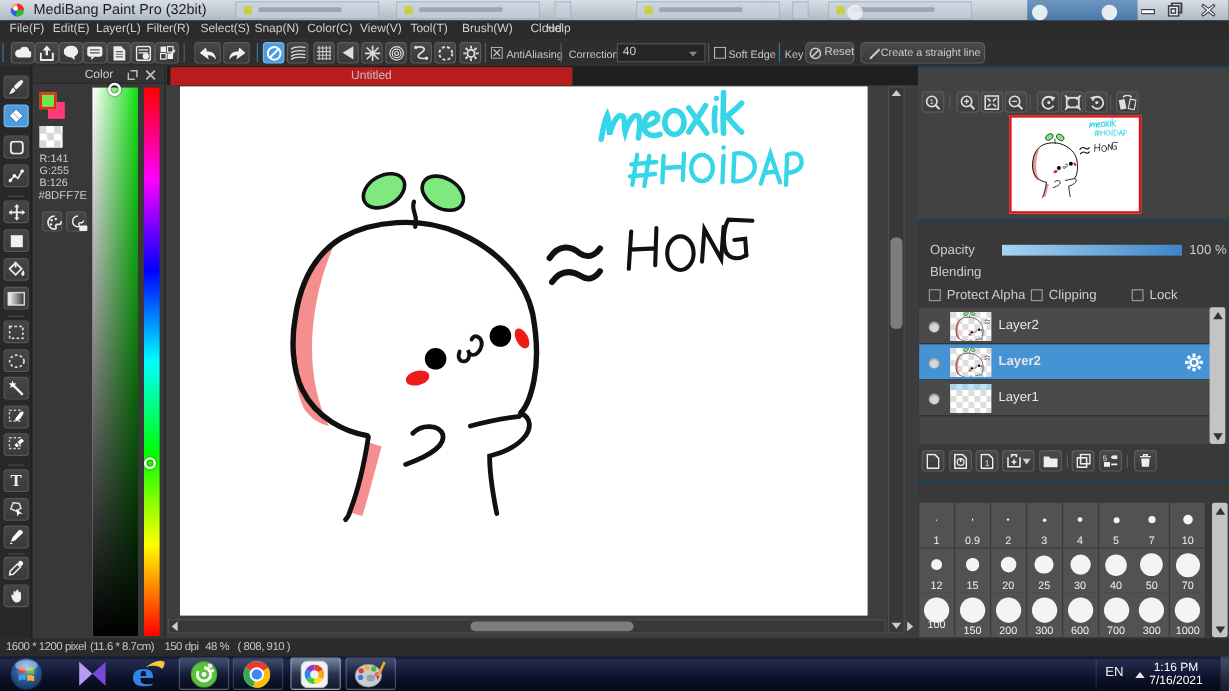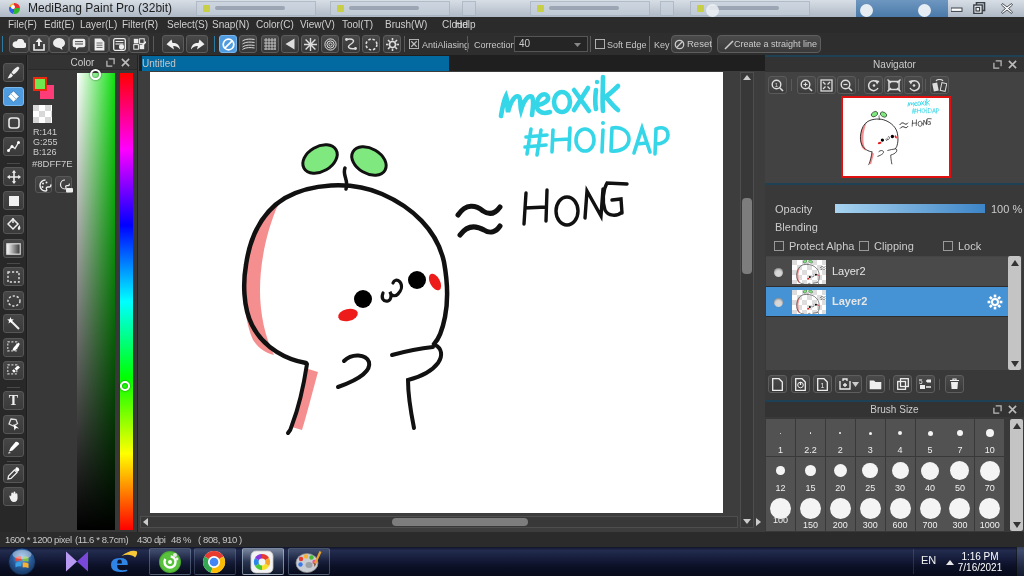--- a/index.html
+++ b/index.html
@@ -27,21 +27,21 @@
 .ltool{position:absolute;left:3px;width:21px;height:19px;background:linear-gradient(#464646,#3a3a3a);border:1px solid #575757;border-radius:3px;display:flex;align-items:center;justify-content:center;}
 .ltool.sel{background:#4f9be0;border-color:#7ab8ee;}
 .lsep{position:absolute;left:7px;width:13px;height:1px;background:#4a4a4a;}
 
 #colorpanel{position:absolute;left:28px;top:55px;width:110px;height:477px;background:#383838;border-right:1px solid #222;}
 .phead{position:absolute;left:0;top:0;width:100%;height:15px;background:#333;color:#ccc;font-size:10px;text-align:center;line-height:15px;border-bottom:1px solid #2a2a2a;}
 .pico{position:absolute;top:3px;width:9px;height:9px;}
 
 #canvasarea{position:absolute;left:139px;top:55px;width:626px;height:477px;background:#3d3d3d;}
 #tabbar{position:absolute;left:0;top:0;width:626px;height:16px;background:#1f1f1f;}
-#tab1{position:absolute;left:3px;top:1px;width:307px;height:15px;background:#0369a1;color:#c4c4c4;font-size:10px;line-height:15px;}
+#tab1{position:absolute;left:3px;top:1px;width:335px;height:15px;background:#b91c1c;color:#c4c4c4;font-size:10px;text-align:center;line-height:15px;}
 #canvaswhite{position:absolute;left:11px;top:17px;width:573px;height:441px;background:#fff;}
 
 .sbtrack{position:absolute;background:#383838;border:1px solid #4e4e4e;}
 .sbthumb{position:absolute;background:#7d7d7d;border-radius:4px;}
 .arr{position:absolute;width:0;height:0;}
 
 #rightpanels{position:absolute;left:765px;top:55px;width:259px;height:477px;background:#333;}
 .rpanel{position:absolute;left:0;width:259px;background:#393939;border-top:2px solid #1e4156;}
 .rphead{position:absolute;left:0;top:0;width:100%;height:15px;background:#333;color:#ccc;font-size:10px;text-align:center;line-height:15px;}
 .navbtn{position:absolute;top:0;width:19px;height:18px;background:linear-gradient(#4a4a4a,#3c3c3c);border:1px solid #5a5a5a;border-radius:3px;display:flex;align-items:center;justify-content:center;}
@@ -488,25 +488,20 @@
   <div class="arr" style="left:604px;top:464px;border-left:4px solid transparent;border-right:4px solid transparent;border-top:5px solid #ccc"></div>
 
   <div class="sbtrack" style="left:1px;top:461px;width:598px;height:12px"></div>
   <div class="sbthumb" style="left:253px;top:463px;width:136px;height:8px"></div>
   <div class="arr" style="left:4px;top:463px;border-top:4px solid transparent;border-bottom:4px solid transparent;border-right:5px solid #ccc"></div>
   <div class="arr" style="left:617px;top:463px;border-top:4px solid transparent;border-bottom:4px solid transparent;border-left:5px solid #ccc"></div>
 </div>
 <div id="rightpanels">
 
   <div class="rpanel" style="top:0;height:128px;background:#424242">
-    <div class="rphead">Navigator<svg class="pico" style="right:22px" viewBox="0 0 10 10">
-          <path d="M1 3 V9 H7 M3 1 H9 V7" fill="none" stroke="#bbb" stroke-width="1.4"></path>
-        </svg><svg class="pico" style="right:7px" viewBox="0 0 10 10">
-          <path d="M1 1 L9 9 M9 1 L1 9" stroke="#bbb" stroke-width="1.8"></path>
-        </svg></div>
     <div class="navbtn" style="left:3px;top:19px">
         <svg width="13" height="13" viewBox="0 0 13 13">
           <circle cx="5.5" cy="5.5" r="4.3" fill="none" stroke="#ddd" stroke-width="1.4"></circle>
           <line x1="8.7" y1="8.7" x2="12" y2="12" stroke="#ddd" stroke-width="1.6"></line>
           <text x="5.5" y="8" font-size="6" fill="#ddd" text-anchor="middle">1</text>
         </svg>
       </div>
     <div style="position:absolute;left:26px;top:22px;width:1px;height:12px;background:#5a5a5a"></div>
     <div class="navbtn" style="left:32px;top:19px">
         <svg width="13" height="13" viewBox="0 0 13 13">
@@ -598,20 +593,27 @@
             <line x1="8" y1="12.6" x2="8" y2="15.4"></line>
             <line x1="0.6" y1="8" x2="3.4" y2="8"></line>
             <line x1="12.6" y1="8" x2="15.4" y2="8"></line>
             <line x1="2.8" y1="2.8" x2="4.8" y2="4.8"></line>
             <line x1="11.2" y1="11.2" x2="13.2" y2="13.2"></line>
             <line x1="13.2" y1="2.8" x2="11.2" y2="4.8"></line>
             <line x1="4.8" y1="11.2" x2="2.8" y2="13.2"></line>
           </g>
         </svg>
     </div>
+    <div class="lrow" style="top:132px">
+        <div class="lradio"></div>
+        <div class="lthumb" style="background:conic-gradient(#fff 0 25%,#ddd 25% 50%,#fff 50% 75%,#ddd 75%) 0 0/10px 10px repeat,#fff">
+          <div style="position:absolute;left:0;top:0;width:34px;height:5px;background:rgba(120,200,240,.5)"></div>
+        </div>
+        <div class="abs" style="left:66px;top:8px">Layer1</div>
+      </div>
     <div class="abs" style="left:243px;top:71px;width:13px;height:114px;background:#c4c4c4;border-radius:2px"></div>
     <div class="arr" style="left:246px;top:75px;border-left:4px solid transparent;border-right:4px solid transparent;border-bottom:6px solid #333"></div>
     <div class="arr" style="left:246px;top:176px;border-left:4px solid transparent;border-right:4px solid transparent;border-top:6px solid #333"></div>
     <div class="lbtn" style="left:3px;top:190px">
         <svg width="11" height="13" viewBox="0 0 11 13">
           <path d="M0.7 0.7 H7 L10.3 4 V12.3 H0.7Z" fill="none" stroke="#eee" stroke-width="1.3"></path>
         </svg>
       </div>
     <div class="lbtn" style="left:26px;top:190px">
         <svg width="11" height="13" viewBox="0 0 11 13">
@@ -658,32 +660,27 @@
     <div style="position:absolute;left:174px;top:194px;width:1px;height:11px;background:#5a5a5a"></div>
     <div class="lbtn" style="left:180px;top:190px">
         <svg width="11" height="12" viewBox="0 0 11 12">
           <path d="M1 2.5 H10 M4 2.5 V1 H7 V2.5" fill="none" stroke="#eee" stroke-width="1.2"></path>
           <path d="M2 4 H9 L8.4 11 H2.6Z" fill="#eee"></path>
         </svg>
       </div>
   </div>
 
   <div class="rpanel" style="top:345px;height:132px">
-    <div class="rphead">Brush Size<svg class="pico" style="right:22px" viewBox="0 0 10 10">
-          <path d="M1 3 V9 H7 M3 1 H9 V7" fill="none" stroke="#bbb" stroke-width="1.4"></path>
-        </svg><svg class="pico" style="right:7px" viewBox="0 0 10 10">
-          <path d="M1 1 L9 9 M9 1 L1 9" stroke="#bbb" stroke-width="1.8"></path>
-        </svg></div>
     <div id="brushgrid">
         <div class="bcell" style="left:1px;top:17px"></div>
         <div class="bcirc" style="left:15px;top:30.5px;width:1px;height:1px"></div>
         <div class="bnum" style="left:1px;top:43px">1</div>
         <div class="bcell" style="left:30.9px;top:17px"></div>
         <div class="bcirc" style="left:44.65px;top:30.25px;width:1.5px;height:1.5px"></div>
-        <div class="bnum" style="left:30.9px;top:43px">2.2</div>
+        <div class="bnum" style="left:30.9px;top:43px">0.9</div>
         <div class="bcell" style="left:60.8px;top:17px"></div>
         <div class="bcirc" style="left:74.3px;top:30px;width:2px;height:2px"></div>
         <div class="bnum" style="left:60.8px;top:43px">2</div>
         <div class="bcell" style="left:90.7px;top:17px"></div>
         <div class="bcirc" style="left:103.7px;top:29.5px;width:3px;height:3px"></div>
         <div class="bnum" style="left:90.7px;top:43px">3</div>
         <div class="bcell" style="left:120.6px;top:17px"></div>
         <div class="bcirc" style="left:133.1px;top:29px;width:4px;height:4px"></div>
         <div class="bnum" style="left:120.6px;top:43px">4</div>
         <div class="bcell" style="left:150.5px;top:17px"></div>
@@ -746,21 +743,21 @@
       </div>
     <div class="abs" style="left:245px;top:17px;width:13px;height:112px;background:#c4c4c4;border-radius:2px"></div>
     <div class="arr" style="left:248px;top:21px;border-left:4px solid transparent;border-right:4px solid transparent;border-bottom:6px solid #333"></div>
     <div class="arr" style="left:248px;top:120px;border-left:4px solid transparent;border-right:4px solid transparent;border-top:6px solid #333"></div>
   </div>
 </div>
 
 <div id="statusbar">
     <span style="position:absolute;left:5px;top:2px">1600 * 1200 pixel</span>
     <span style="position:absolute;left:75px;top:2px">(11.6 * 8.7cm)</span>
-    <span style="position:absolute;left:137px;top:2px">430 dpi</span>
+    <span style="position:absolute;left:137px;top:2px">150 dpi</span>
     <span style="position:absolute;left:171px;top:2px">48 %</span>
     <span style="position:absolute;left:198px;top:2px">( 808, 910 )</span>
   </div>
 <div id="taskbar">
 
   <svg class="abs" style="left:6px;top:0px" width="32" height="29" viewBox="0 0 32 29">
     <defs>
         <radialGradient id="orb" cx="0.5" cy="0.35" r="0.7">
           <stop offset="0" stop-color="#7ab4e8"></stop>
           <stop offset="0.5" stop-color="#2a5a9a"></stop>

